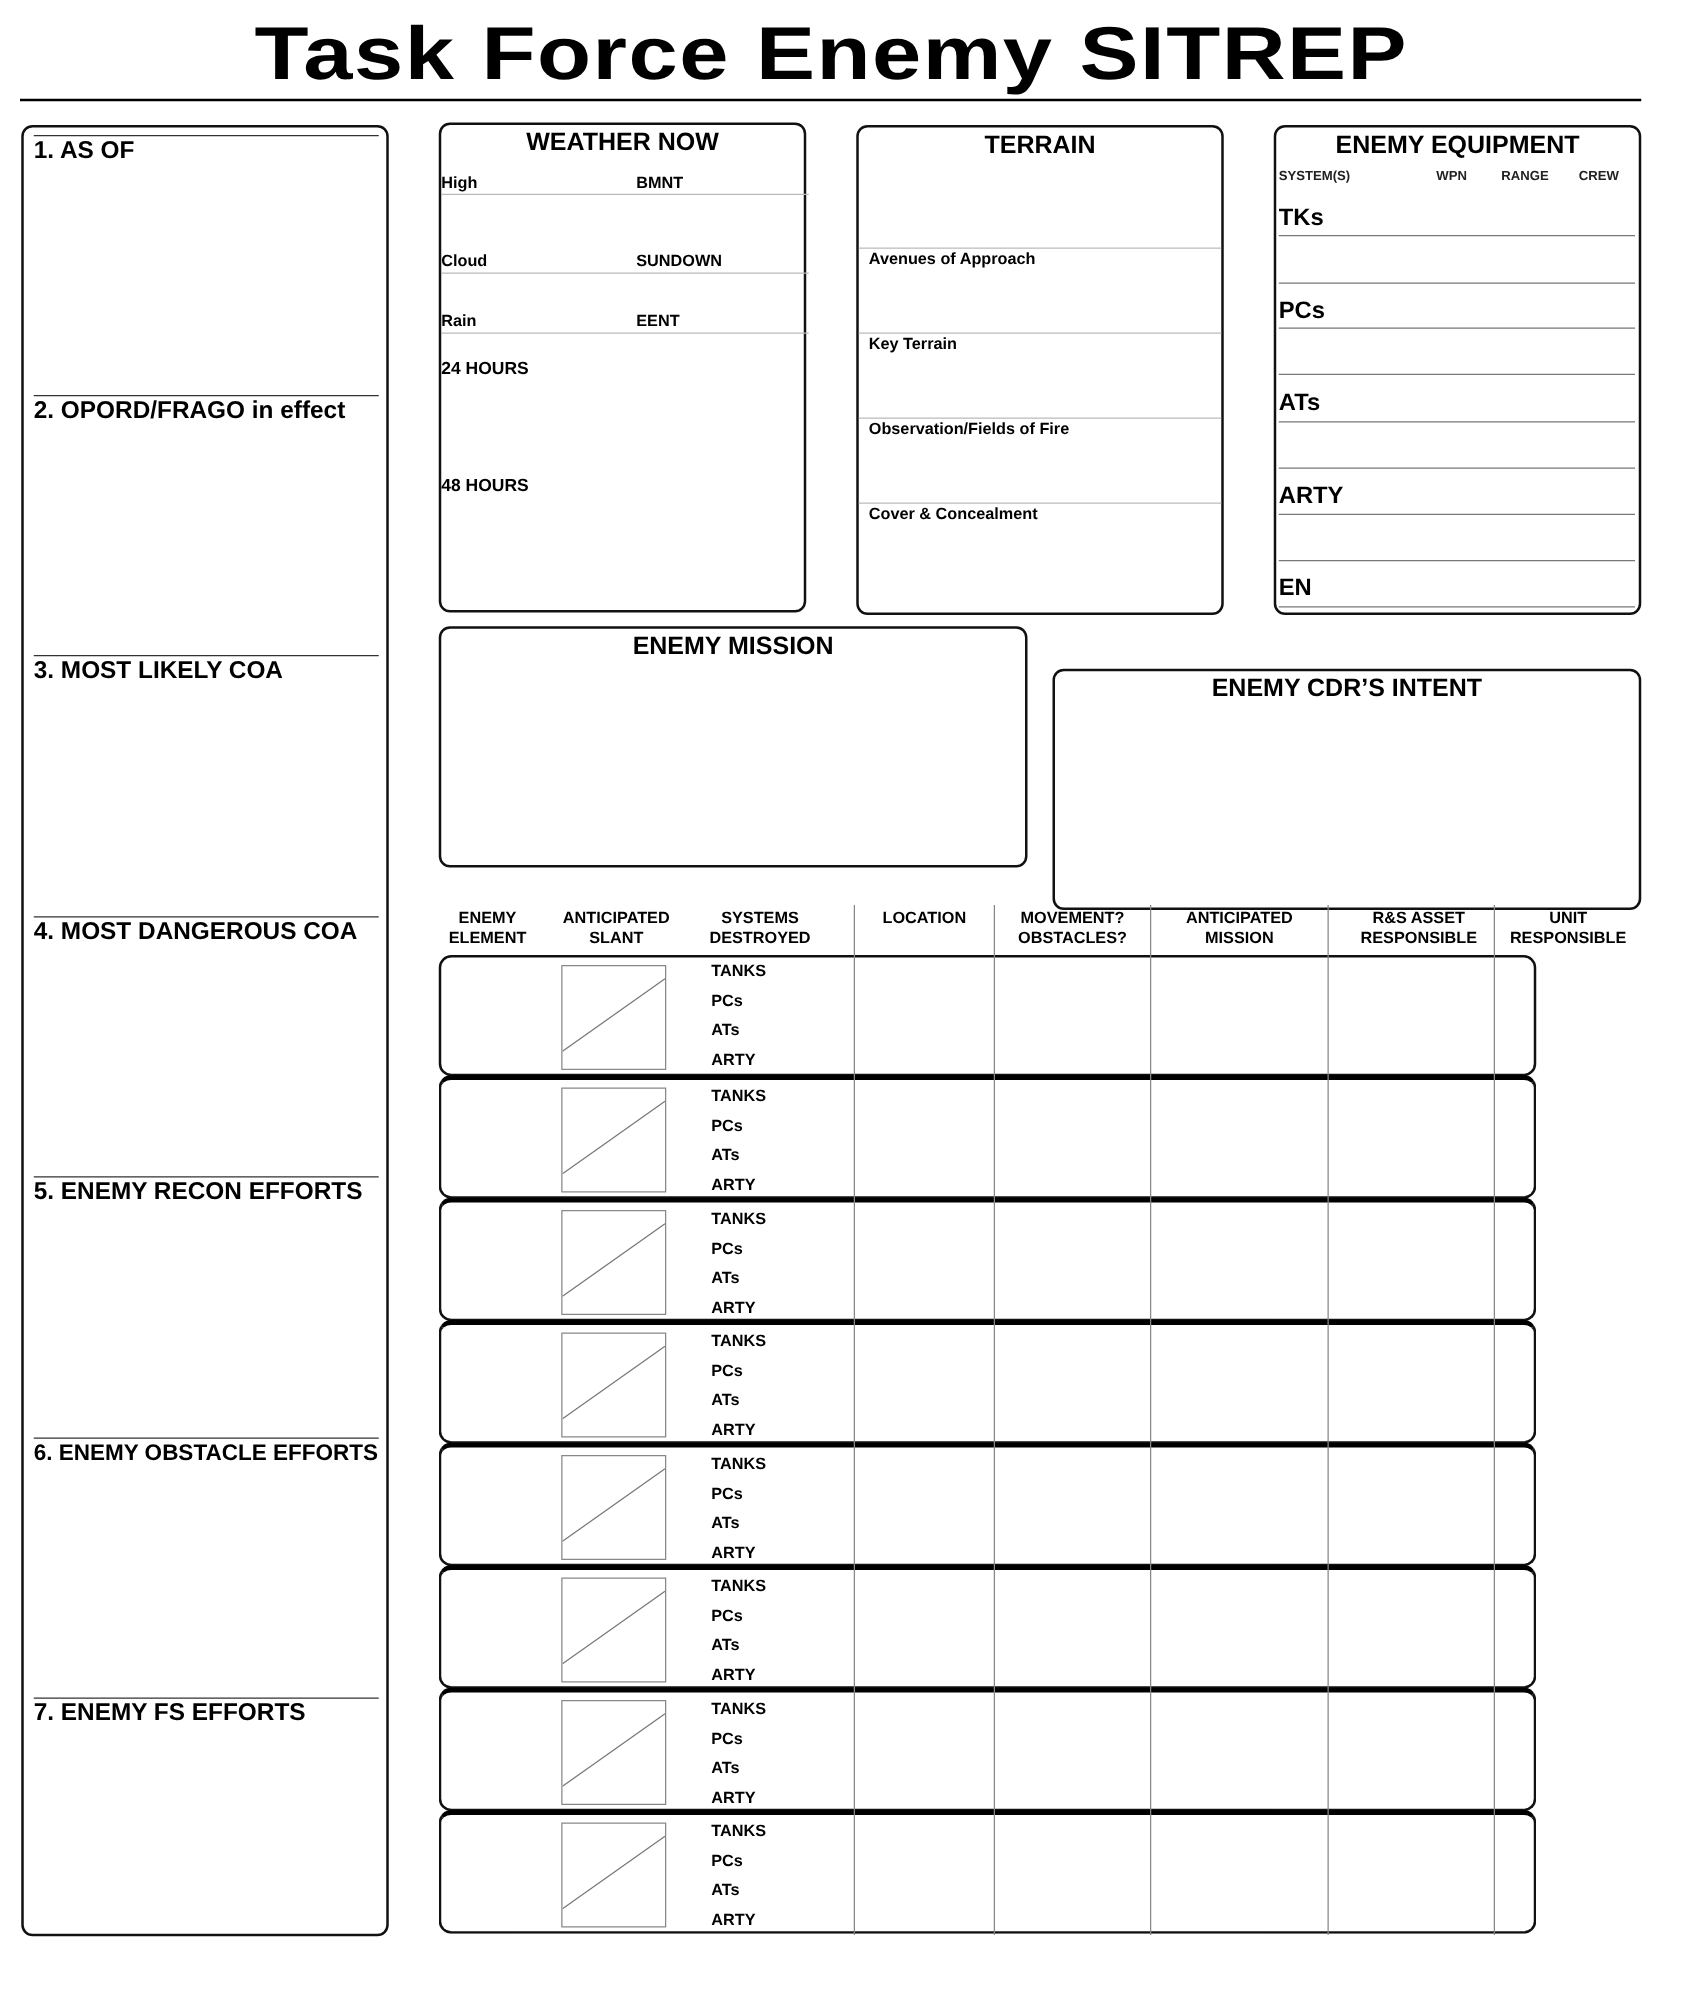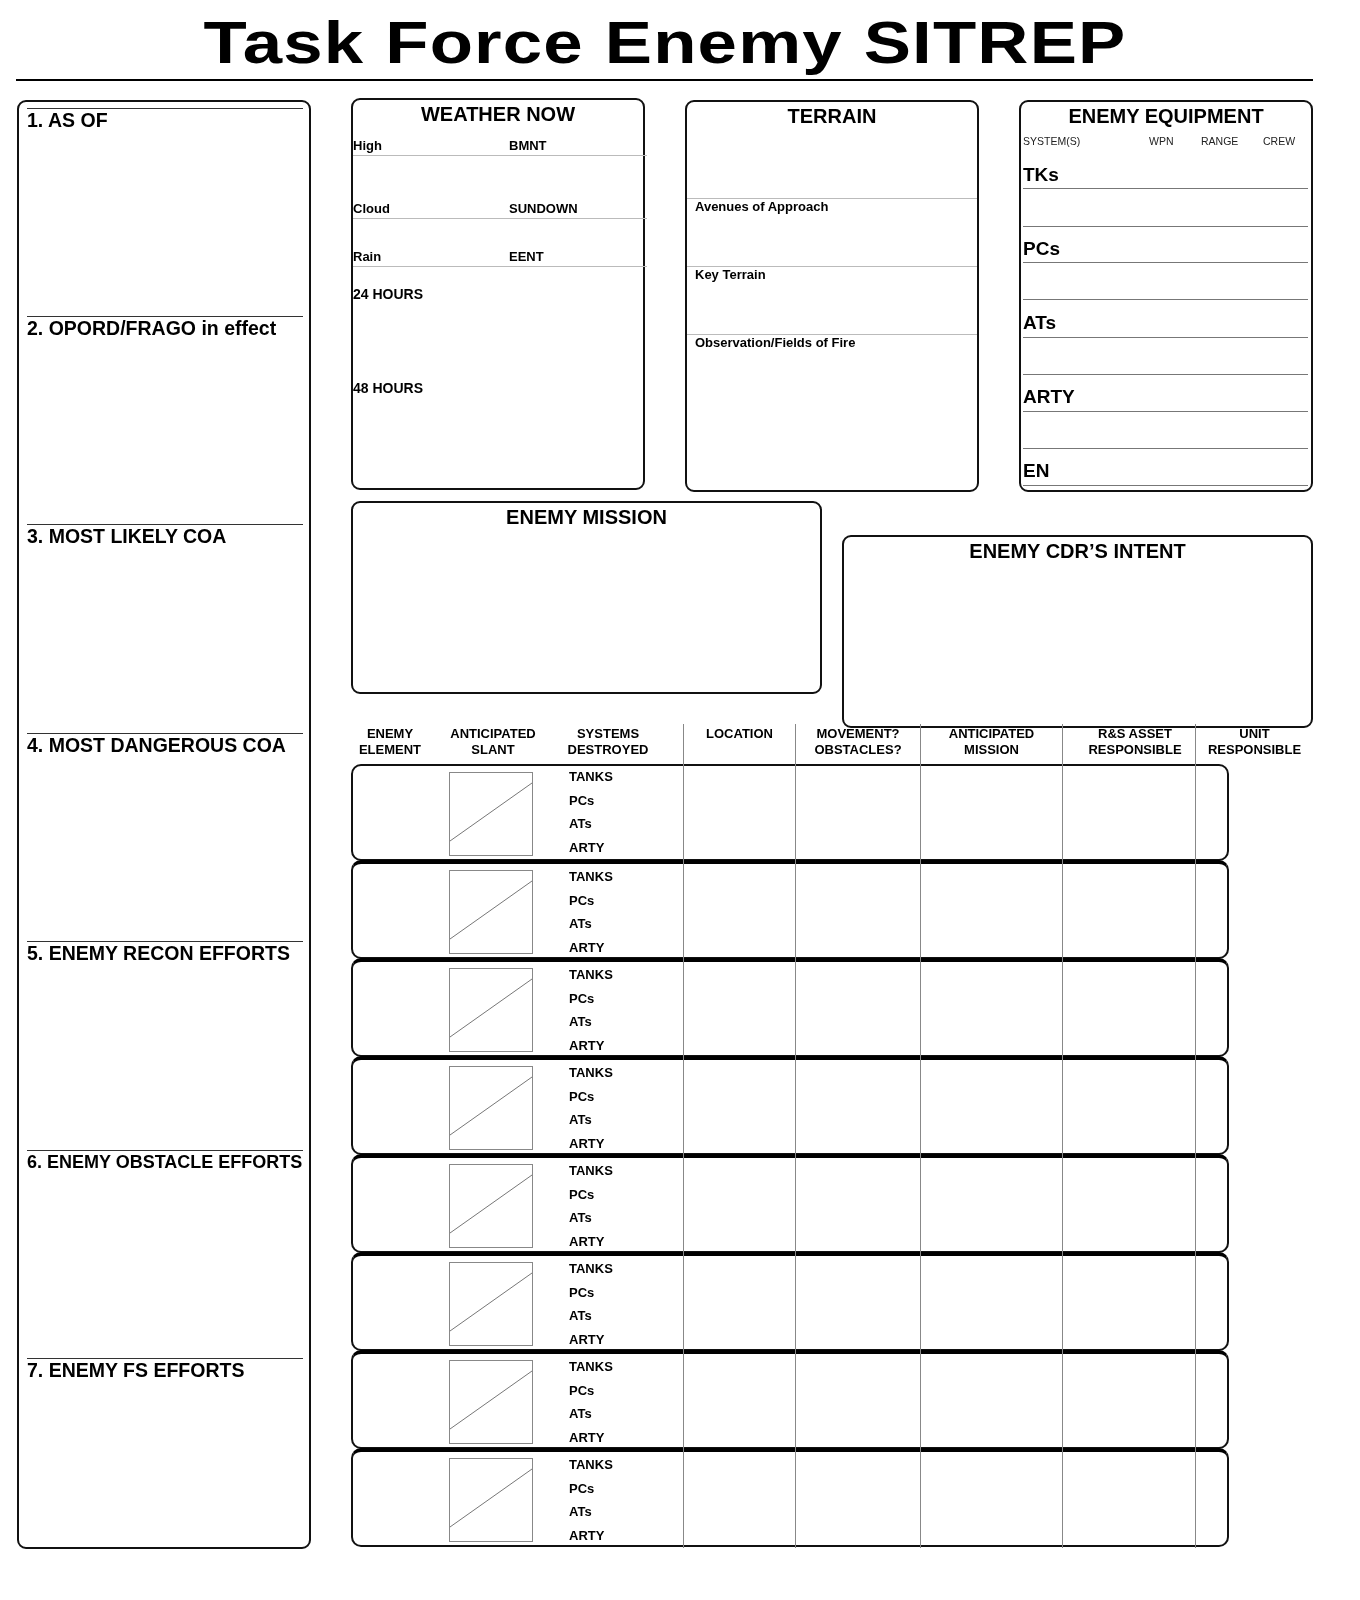--- a/index.html
+++ b/index.html
@@ -15,21 +15,21 @@
   .box-title{position:absolute;left:0;right:0;top:2px;text-align:center;font-weight:bold;font-size:20px;line-height:24px;}
   #weather{left:351px;top:98px;width:294px;height:392px;}
   .wrow{position:absolute;left:0;right:-4px;height:31px;border-bottom:1.5px solid #bbb;}
   .wl{position:absolute;left:0;bottom:2px;font-size:13px;font-weight:bold;}
   .wr{position:absolute;left:156px;bottom:2px;font-size:13px;font-weight:bold;}
   .hours{position:absolute;left:0;right:0;text-align:left;font-size:14px;font-weight:bold;}
   #terrain{left:685px;top:100px;width:294px;height:392px;}
   .trow{position:absolute;left:0;right:0;height:68px;border-top:1.5px solid #bbb;}
   .trow span{position:absolute;left:8px;top:0;font-size:13px;font-weight:bold;}
   #equip{left:1019px;top:100px;width:294px;height:392px;}
-  .eq-head{position:absolute;top:33px;font-size:10.5px;font-weight:normal;color:#222;}
+  .eq-head{position:absolute;top:33px;font-size:10.5px;font-weight:bold;color:#222;}
   .eq-line{position:absolute;left:2px;right:3px;border-top:1.5px solid #777;}
   .eq-label{position:absolute;left:2px;font-size:19px;font-weight:bold;}
   #mission{left:351px;top:501px;width:471px;height:193px;}
   #intent{left:842px;top:501px;width:471px;height:193px;margin-top:34px;}
   .th{position:absolute;top:726px;font-size:13px;font-weight:bold;text-align:center;line-height:16px;}
   .vdiv{position:absolute;width:1px;background:#888;}
   .trow-box{position:absolute;left:351px;width:878px;height:97px;border:2px solid #111;border-radius:10px;box-sizing:border-box;}
   .trow-box.sep{border-top:4px solid #000;}
   .slant{position:absolute;left:96px;top:6px;width:84px;height:84px;border:1.5px solid #888;box-sizing:border-box;}
   .slant svg{position:absolute;left:0;top:0;}
@@ -87,20 +87,23 @@
   <div class="box-title">TERRAIN</div>
   <div class="trow" style="top:96px">
       <span>Avenues of Approach</span>
     </div>
   <div class="trow" style="top:164px">
       <span>Key Terrain</span>
     </div>
   <div class="trow" style="top:232px">
       <span>Observation/Fields of Fire</span>
     </div>
+  <div class="trow" style="top:300px">
+      <span>Cover &amp; Concealment</span>
+    </div>
 </div>
 
 <div id="equip" class="box">
   <div class="box-title">ENEMY EQUIPMENT</div>
   <span class="eq-head" style="left:2px">SYSTEM(S)</span>
   <span class="eq-head" style="left:128px">WPN</span>
   <span class="eq-head" style="left:180px">RANGE</span>
   <span class="eq-head" style="left:242px">CREW</span>
 
   <span class="eq-label" style="top:62px">TKs</span>

